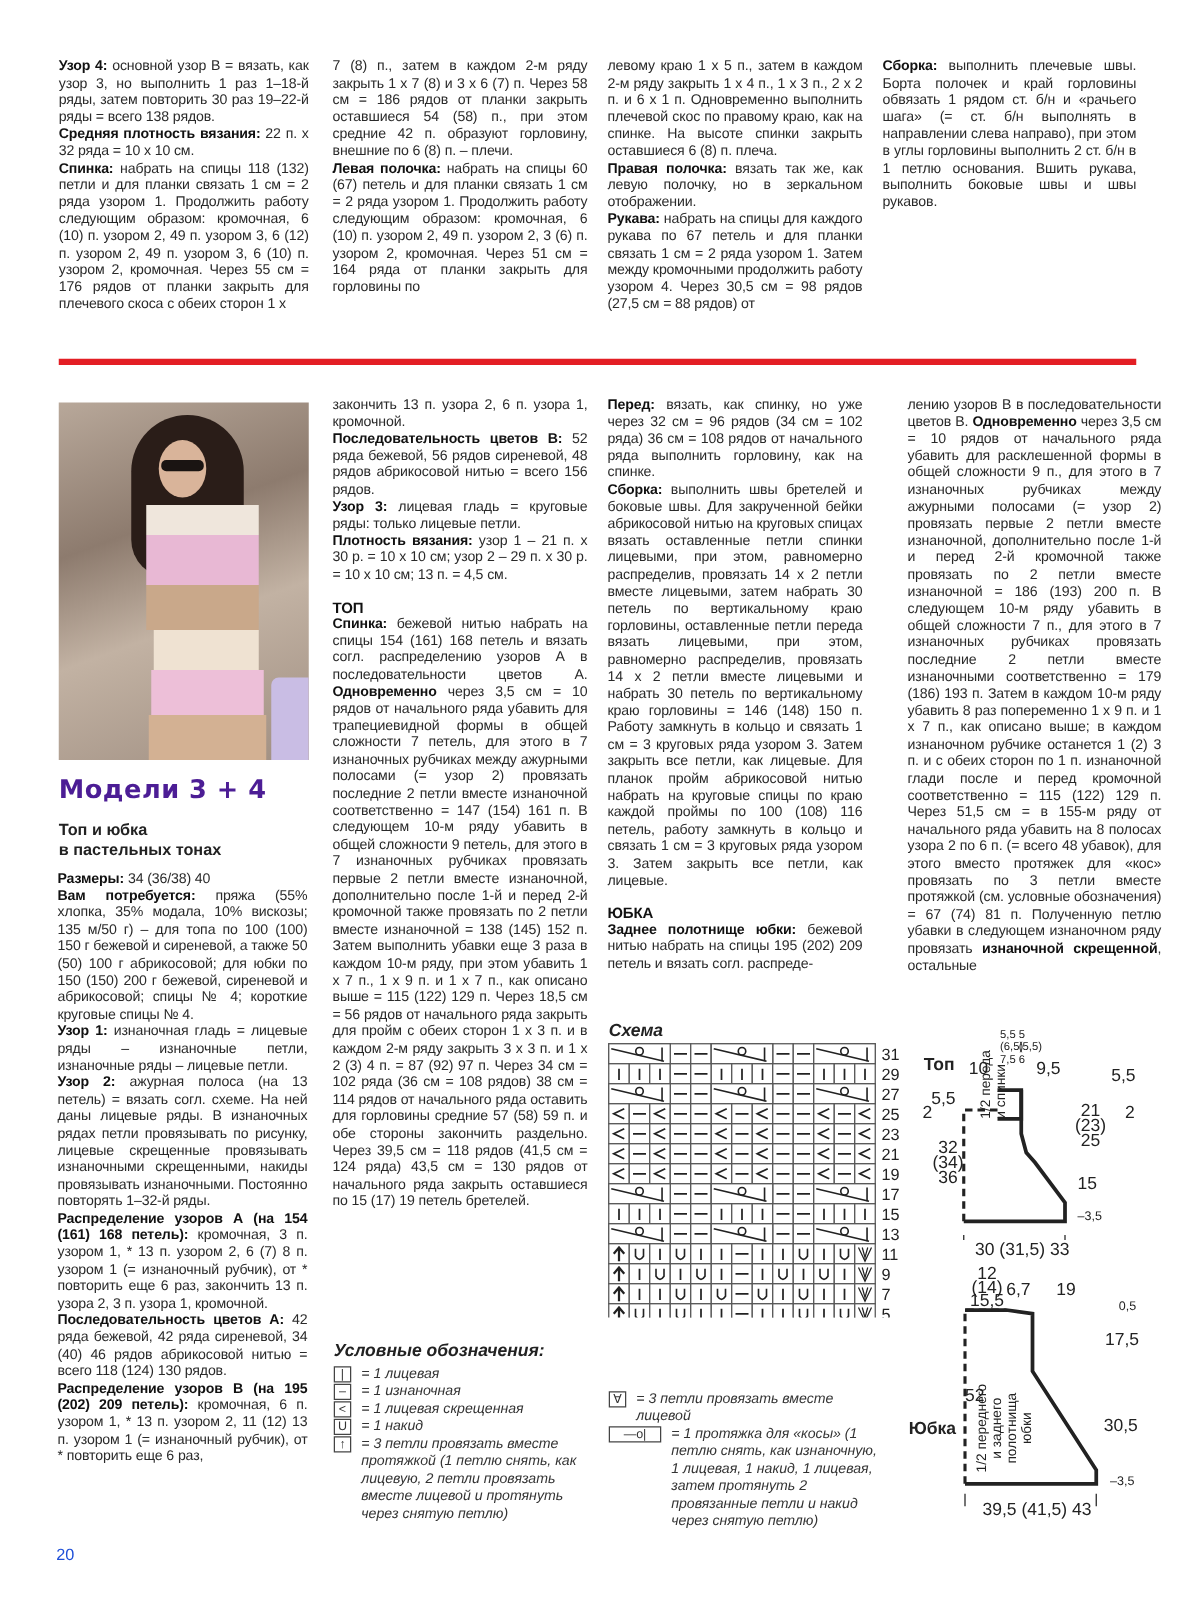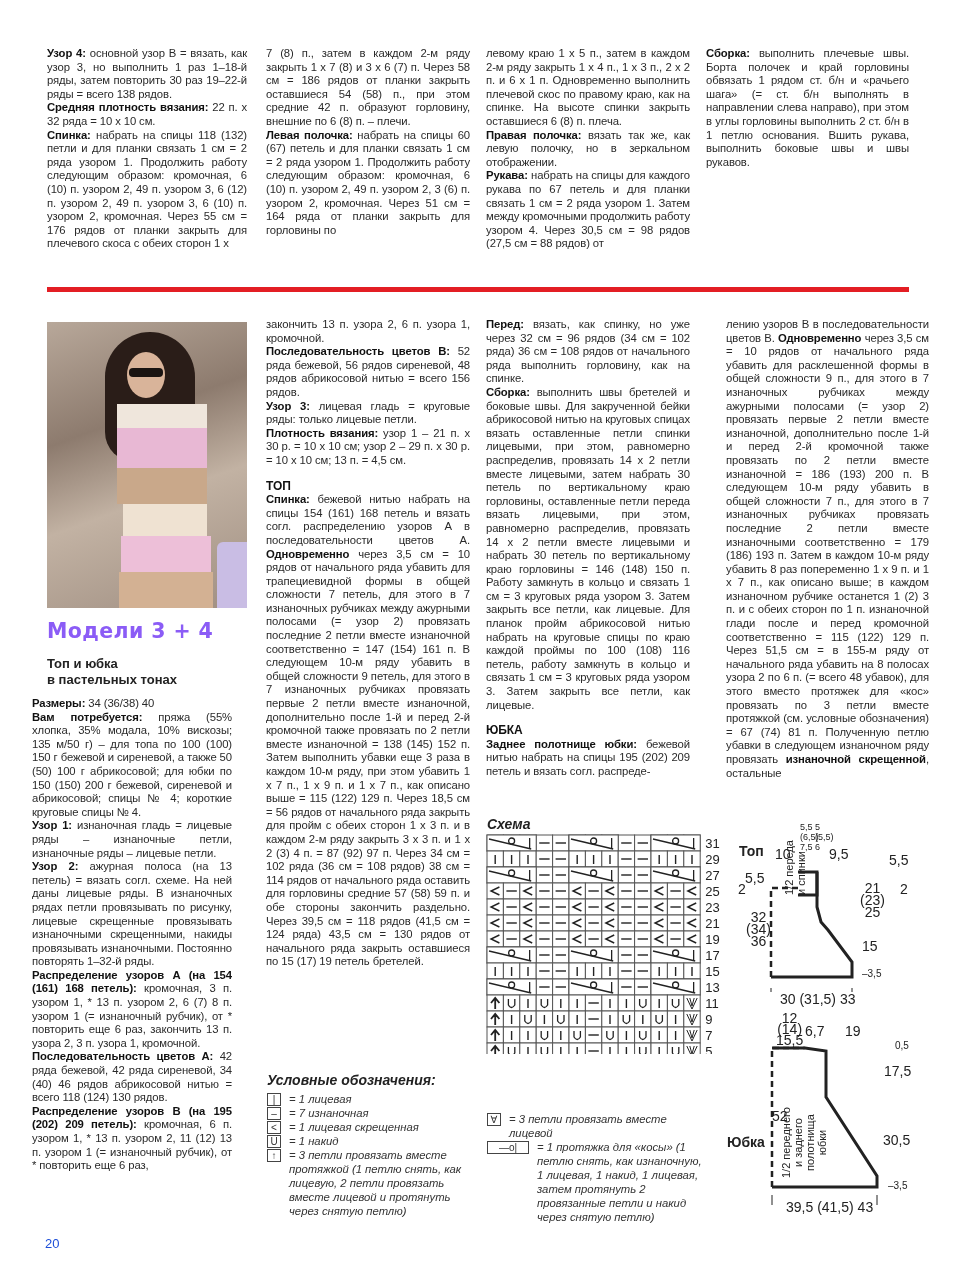--- a/index.html
+++ b/index.html
@@ -19,24 +19,24 @@
   .photo .hair { position:absolute; left:58px; top:10px; width:90px; height:130px; border-radius:45px 45px 30px 30px; background:#2a1d18; }
   .photo .face { position:absolute; left:80px; top:30px; width:38px; height:46px; border-radius:50%; background:#d9b49a; }
   .photo .glasses { position:absolute; left:82px; top:46px; width:34px; height:9px; background:#1a1412; border-radius:4px; }
   .photo .band1 { position:absolute; left:70px; top:82px; width:90px; height:24px; background:#efe6dc; }
   .photo .band2 { position:absolute; left:70px; top:106px; width:90px; height:40px; background:#e8b8d4; }
   .photo .band3 { position:absolute; left:70px; top:146px; width:90px; height:36px; background:#c9a88a; }
   .photo .band4 { position:absolute; left:76px; top:182px; width:84px; height:32px; background:#efe2d2; }
   .photo .band5 { position:absolute; left:74px; top:214px; width:90px; height:36px; background:#edbfd8; }
   .photo .band6 { position:absolute; left:72px; top:250px; width:94px; height:36px; background:#d3b193; }
   .photo .chair { position:absolute; left:170px; top:220px; width:30px; height:66px; background:#c9bde4; border-radius:6px 0 0 0; }
-  .model-title { position:absolute; left:47px; top:619px; font-size:20.5px; font-weight:900; letter-spacing:0.4px; color:#8b5cf6;
+  .model-title { position:absolute; left:47px; top:619px; font-size:20.5px; font-weight:900; letter-spacing:0.4px; color:#4c1d95;
                  font-family:"DejaVu Sans", sans-serif; }
   .model-sub { position:absolute; left:47px; top:656px; font-size:13px; line-height:16px; font-weight:bold; color:#222; font-stretch:condensed; }
-  #c5 { left:32px; top:697px; width:200px; }
+  #c5 { left:46px; top:697px; width:200px; }
   #c6 { left:266px; top:318px; width:204px; }
   #c7 { left:486px; top:318px; width:204px; }
   #c8 { left:706px; top:318px; width:203px;margin-left:20px; }
   .sub-head { font-weight:bold; font-size:12px; margin-top:12px !important; color:#111; }
   .page-num { position:absolute; left:45px; top:1236px; font-size:13px; color:#1d4ed8; }
   .scheme-title { position:absolute; left:487px; top:816px; font-size:14px; font-weight:bold; font-style:italic; color:#222; }
   #chart { position:absolute; left:486px; top:834px; }
   .legend-title { position:absolute; left:267px; top:1072px; font-size:14px; font-weight:bold; font-style:italic; color:#222; }
   .legend { position:absolute; font-size:11.3px; line-height:14px; font-style:italic; color:#333; }
   .legend .row { display:flex; align-items:flex-start; }
@@ -588,21 +588,21 @@
   </svg>
 
 <div class="legend-title">Условные обозначения:</div>
 <div class="legend" id="leg-left">
     <div class="row">
       <span class="sym">|</span>
       <span>= 1 лицевая</span>
     </div>
     <div class="row">
       <span class="sym">–</span>
-      <span>= 7 изнаночная</span>
+      <span>= 1 изнаночная</span>
     </div>
     <div class="row">
       <span class="sym">&lt;</span>
       <span>= 1 лицевая скрещенная</span>
     </div>
     <div class="row">
       <span class="sym">U</span>
       <span>= 1 накид</span>
     </div>
     <div class="row">

